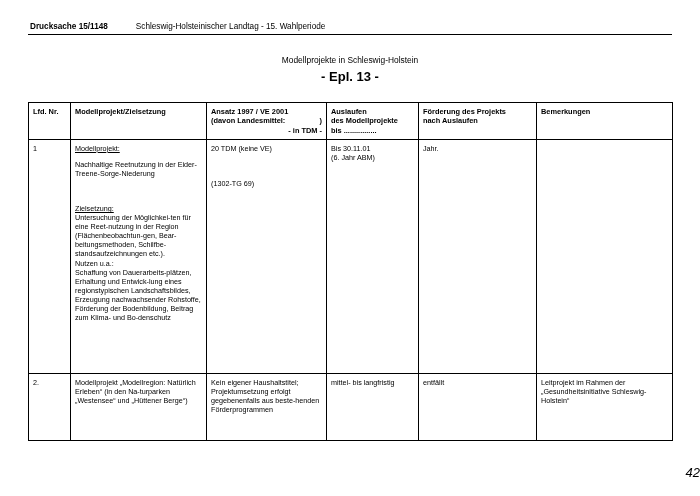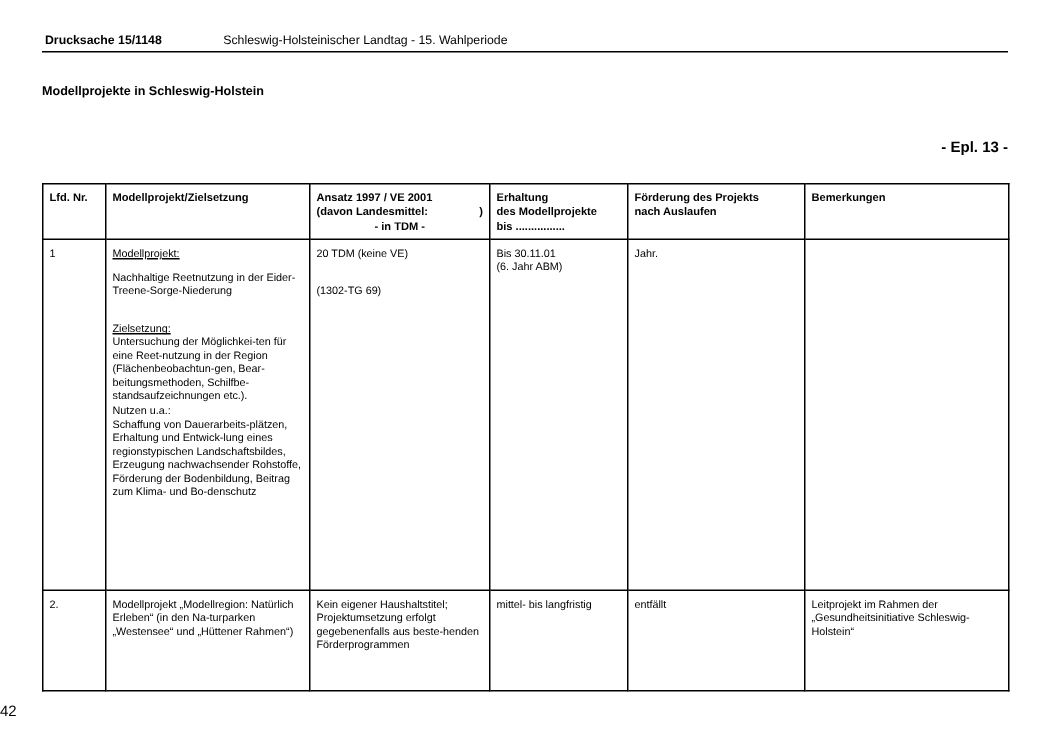--- a/index.html
+++ b/index.html
@@ -27,39 +27,40 @@
     display: flex;
     align-items: baseline;
     font-size: 8.2px;
     padding-left: 2px;
   }
   .header-drucksache {
     font-weight: bold;
     white-space: nowrap;
   }
   .header-landtag {
-    margin-left: 41px;
+    margin-left: 28px;
     white-space: nowrap;
   }
   .header-rule {
     margin-top: 3px;
     border-top: 1.1px solid #000;
     width: 100%;
   }
   
   .doc-title {
+    text-align: center;
     font-size: 8.4px;
-    font-weight: bold;
+    font-weight: normal;
     margin-top: 20px;
   }
   .doc-subtitle {
-    text-align: right;
-    font-size: 10px;
+    text-align: center;
+    font-size: 13px;
     font-weight: bold;
-    margin-top: 28px;
+    margin-top: 4px;
   }
   
   table.grid {
     margin-top: 18px;
     border-collapse: collapse;
     width: 100%;
     table-layout: fixed;
   }
   table.grid td, table.grid th {
     border: 1px solid #000;
@@ -76,41 +77,42 @@
   .col-nr   { width: 42px; }
   .col-proj { width: 136px; }
   .col-ans  { width: 120px; }
   .col-lauf { width: 92px; }
   .col-ford { width: 118px; }
   .col-bem  { width: 136px; }
 
   .hdr-cell { line-height: 1.3; }
   .u { text-decoration: underline; }
   .blk { display: block; }
-  .sp-before { margin-top: 16px; }
+  .sp-before { margin-top: 26px; }
   .sp-small { margin-top: 7px; }
   .row-body td { height: 225px; }
   .row-two td { height: 58px; }
   .ans-paren {
     display: inline-block;
     width: 100%;
     position: relative;
   }
   .ans-paren .rp {
     position: absolute;
     right: 0;
     top: 0;
   }
   .pageno {
     position: absolute;
     left: 0;
     right: 0;
     bottom: 16px;
-    text-align: left;
-    font-size: 10px;
+    text-align: right;
+    font-size: 13px;
+    font-style: italic;
   }
 </style>
 </head>
 <body>
 
 <div class="page">
 
   <div class="header-row">
     <span class="header-drucksache">Drucksache 15/1148</span>
     <span class="header-landtag">Schleswig-Holsteinischer Landtag - 15. Wahlperiode</span>
@@ -132,24 +134,24 @@
     <thead>
       <tr>
         <th class="hdr-cell">Lfd. Nr.</th>
         <th class="hdr-cell">Modellprojekt/Zielsetzung</th>
         <th class="hdr-cell">
           <span class="blk">Ansatz 1997 / VE 2001</span>
           <span class="ans-paren">
             <span>(davon Landesmittel:</span>
             <span class="rp">)</span>
           </span>
-          <span class="blk" style="text-align:center">- in TDM -</span>
+          <span class="blk" style="text-align:right">- in TDM -</span>
         </th>
         <th class="hdr-cell">
-          <span class="blk">Erhaltung</span>
+          <span class="blk">Auslaufen</span>
           <span class="blk">des Modellprojekte</span>
           <span class="blk">bis ................</span>
         </th>
         <th class="hdr-cell">
           <span class="blk">Förderung des Projekts</span>
           <span class="blk">nach Auslaufen</span>
         </th>
         <th class="hdr-cell">Bemerkungen</th>
       </tr>
     </thead>
@@ -170,21 +172,21 @@
         </td>
         <td>
           <span class="blk">Bis 30.11.01</span>
           <span class="blk">(6. Jahr ABM)</span>
         </td>
         <td>Jahr.</td>
         <td></td>
       </tr>
       <tr class="row-two">
         <td>2.</td>
-        <td>Modellprojekt „Modellregion: Natürlich Erleben“ (in den Na-turparken „Westensee“ und „Hüttener Rahmen“)</td>
+        <td>Modellprojekt „Modellregion: Natürlich Erleben“ (in den Na-turparken „Westensee“ und „Hüttener Berge“)</td>
         <td>Kein eigener Haushaltstitel; Projektumsetzung erfolgt gegebenenfalls aus beste-henden Förderprogrammen</td>
         <td>mittel- bis langfristig</td>
         <td>entfällt</td>
         <td>Leitprojekt im Rahmen der „Gesundheitsinitiative Schleswig-Holstein“</td>
       </tr>
     </tbody>
   </table>
 
   <div class="pageno">42</div>
 </div>

